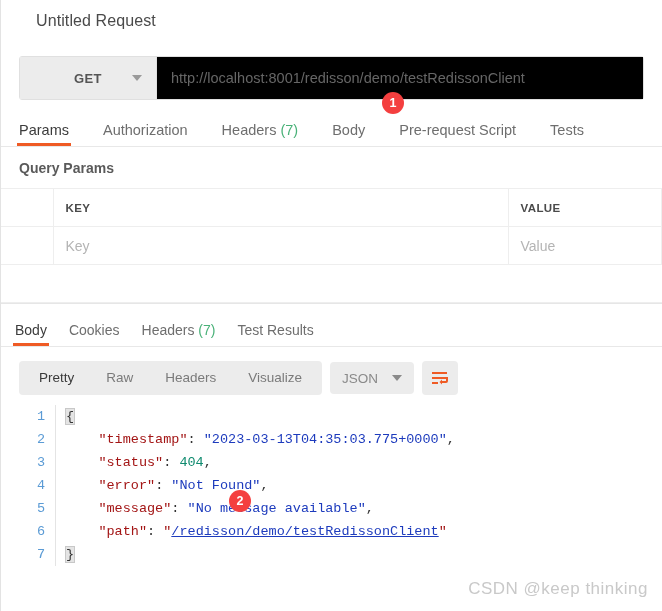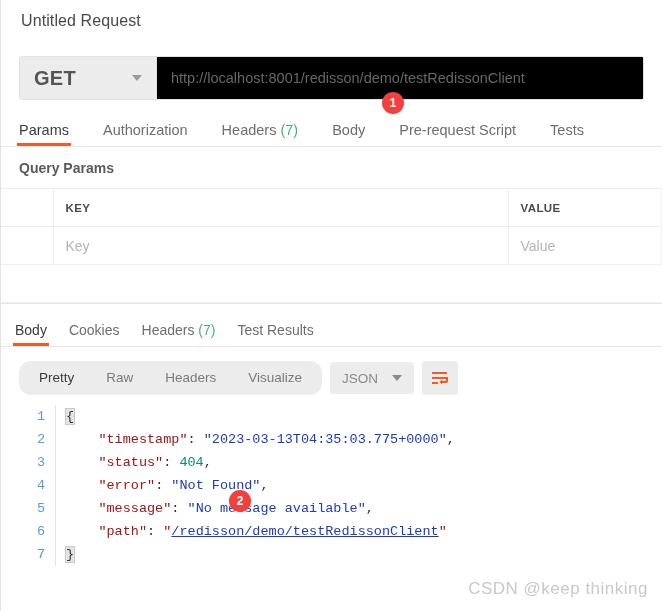--- a/index.html
+++ b/index.html
@@ -20,21 +20,21 @@
     position: relative;
     width: 662px;
     height: 611px;
     box-sizing: border-box;
     border-left: 1px solid #e3e3e3;
   }
 
   
   .title-bar {
     height: 42px;
-    padding: 12px 0 0 20px;
+    padding: 12px 0 0 35px;
     box-sizing: border-box;
   }
   .req-title {
     font-size: 16px;
     color: #4a4a4a;
     letter-spacing: .1px;
   }
 
   
   .url-row {
@@ -50,24 +50,25 @@
     width: 137px;
     background: #ececec;
     display: flex;
     align-items: center;
     padding: 0 14px;
     box-sizing: border-box;
     border-right: 1px solid #e0e0e0;
     position: relative;
   }
   .method-label {
-    font-size: 20px;
+    font-size: 13px;
     color: #555555;
     font-weight: 600;
     letter-spacing: .3px;
+    margin-left: 40px;
   }
   .caret {
     margin-left: auto;
     width: 0;
     height: 0;
     border-left: 5px solid transparent;
     border-right: 5px solid transparent;
     border-top: 6px solid #9a9a9a;
   }
   .url-box {
@@ -178,21 +179,21 @@
 
   
   .res-toolbar {
     margin: 14px 0 0 18px;
     display: flex;
     align-items: center;
     gap: 8px;
   }
   .seg-group {
     background: #ececec;
-    border-radius: 12px;
+    border-radius: 4px;
     display: flex;
     align-items: center;
     height: 34px;
     padding: 0 4px;
   }
   .seg {
     font-size: 13.5px;
     color: #7a7a7a;
     padding: 0 16px;
     line-height: 34px;

